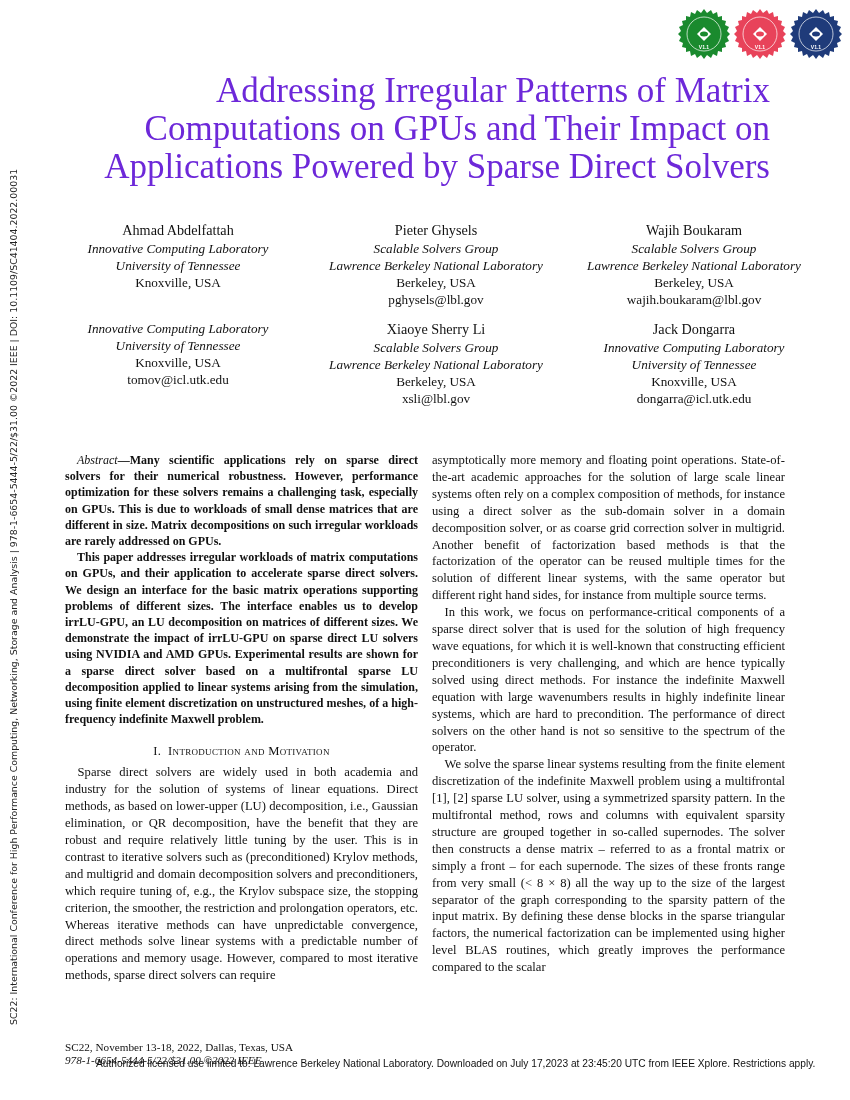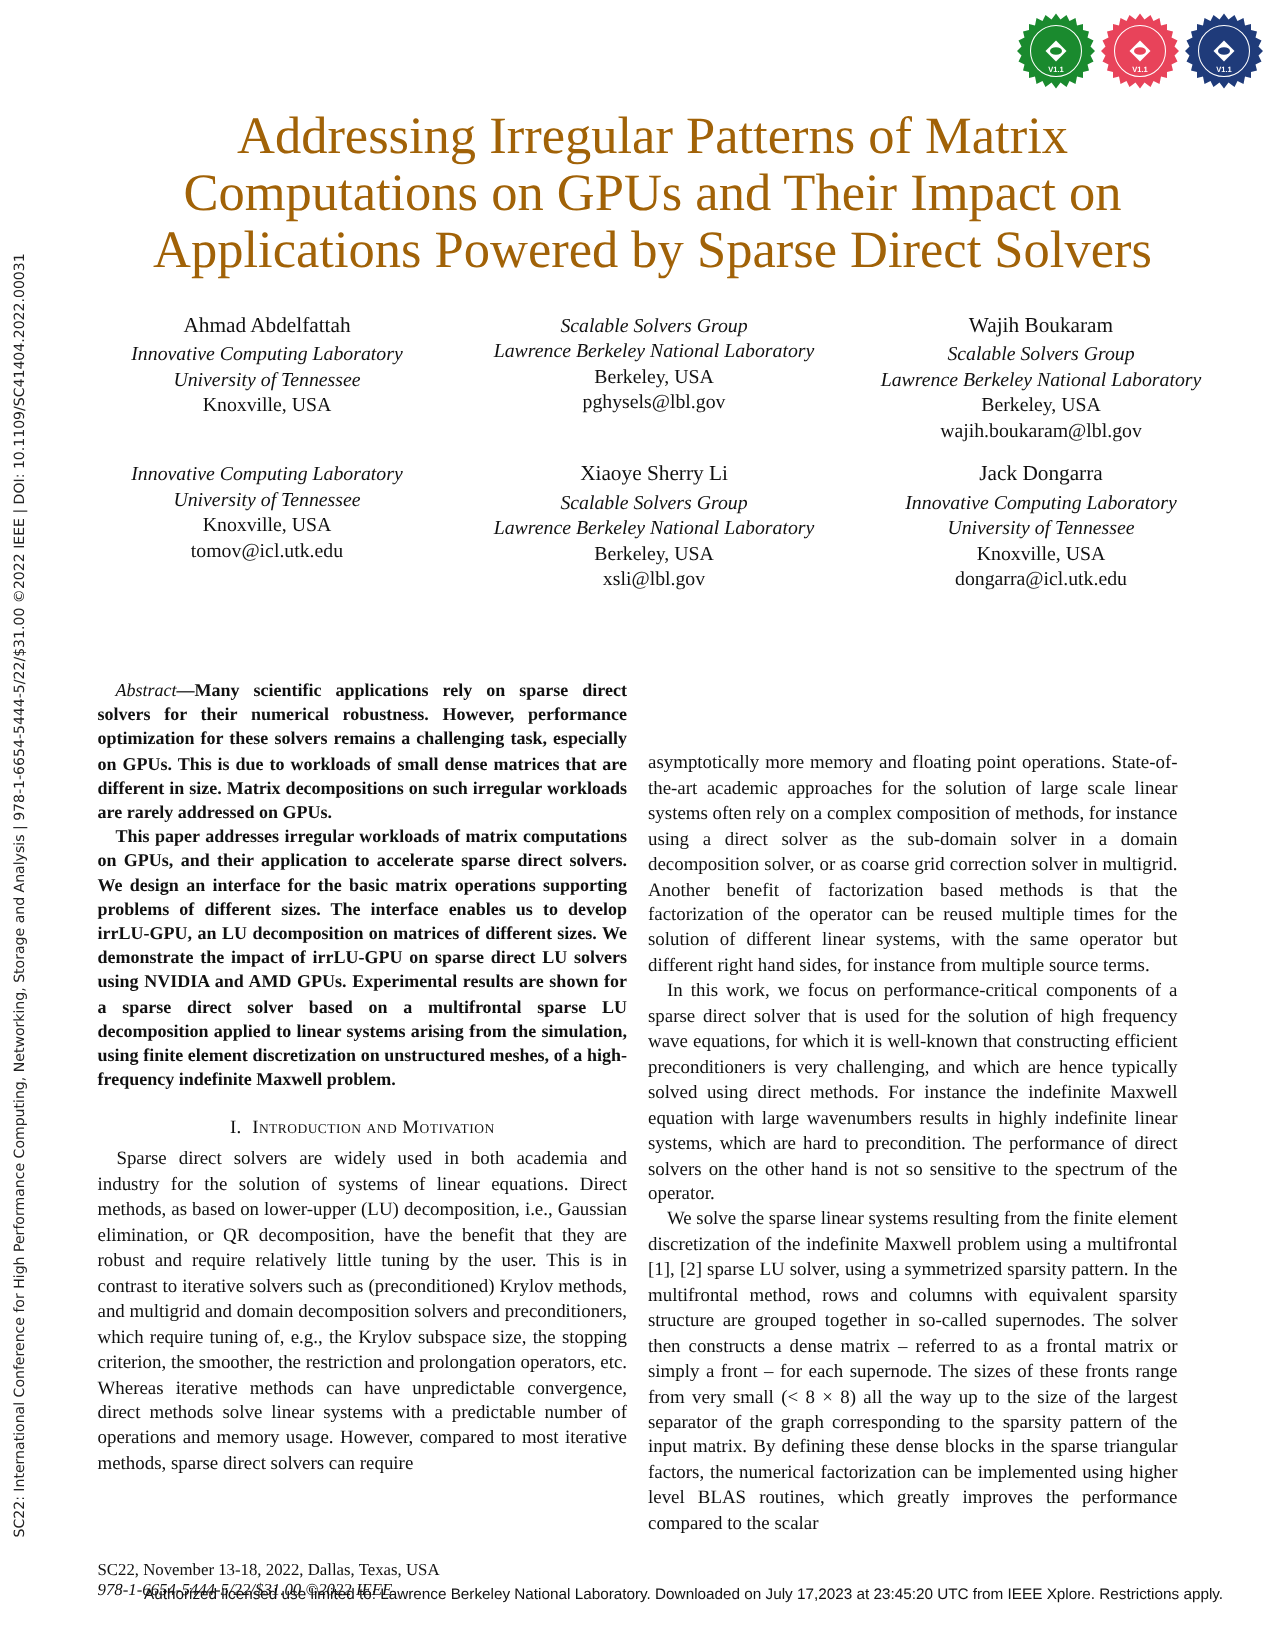--- a/index.html
+++ b/index.html
@@ -11,44 +11,44 @@
   .badge {
     width: 52px; height: 52px; position: relative;
     display: flex; align-items: center; justify-content: center;
   }
   .badge svg { position: absolute; left: 0; top: 0; }
   .badge .ver {
     position: absolute; bottom: 10px; left: 0; right: 0; text-align: center;
     font-family: "Liberation Sans", sans-serif; font-size: 5px; color: #fff; font-weight: bold;
   }
   .title {
-    position: absolute; top: 72px; left: 100px; width: 670px; text-align: center;
-    font-size: 35px; line-height: 38px; color: #a16207;
+    position: absolute; top: 72px; left: 100px; width: 670px; text-align: right;
+    font-size: 35px; line-height: 38px; color: #6d28d9;
   }
   .sidebar {
     position: absolute; left: 6px; top: 1025px; width: 830px; height: 16px;
     transform-origin: 0 0; transform: rotate(-90deg);
     font-family: "DejaVu Sans", sans-serif; font-size: 9.4px; color: #222;
     white-space: nowrap; line-height: 16px;
   }
   .authors {
-    position: absolute; top: 208px; left: 40px; width: 790px;
+    position: absolute; top: 221px; left: 40px; width: 790px;
     display: grid; grid-template-columns: 276px 240px 276px; row-gap: 12px;
   }
   .author { text-align: center; font-size: 13.2px; line-height: 17px; }
   .author .name { font-size: 14.2px; line-height: 19px; }
   .author .aff { font-style: italic; }
   .col {
     position: absolute; top: 452px; width: 353px;
     font-size: 12.6px; line-height: 16.9px; text-align: justify;
   }
   .col.left { left: 65px; }
   .col.right { left: 432px; }
   .col p { margin: 0; text-indent: 1em; }
-  .col p.noindent { text-indent: 0; margin-top: 48px; }
+  .col p.noindent { text-indent: 0; }
   .abstract { font-weight: bold; font-size: 12px; line-height: 16.2px; }
   .abstract em { font-weight: normal; margin-top: 36px; }
   .abstract .b-it { font-weight: bold; }
   .section-head {
     text-align: center; font-size: 12.6px; margin: 16px 0 4px 0; letter-spacing: 0.3px;
   }
   .sc { font-variant: small-caps; }
   .footer-venue {
     position: absolute; left: 65px; top: 1040px; font-size: 11.2px; line-height: 14px;
   }
@@ -98,20 +98,21 @@
 <h1 class="title" style="margin:0;font-weight:normal;">Addressing Irregular Patterns of Matrix Computations on GPUs and Their Impact on Applications Powered by Sparse Direct Solvers</h1>
 
 <div class="authors">
   <div class="author">
     <div class="name">Ahmad Abdelfattah</div>
     <div class="aff">Innovative Computing Laboratory</div>
     <div class="aff">University of Tennessee</div>
     <div>Knoxville, USA</div>
   </div>
   <div class="author">
+    <div class="name">Pieter Ghysels</div>
     <div class="aff">Scalable Solvers Group</div>
     <div class="aff">Lawrence Berkeley National Laboratory</div>
     <div>Berkeley, USA</div>
     <div>pghysels@lbl.gov</div>
   </div>
   <div class="author">
     <div class="name">Wajih Boukaram</div>
     <div class="aff">Scalable Solvers Group</div>
     <div class="aff">Lawrence Berkeley National Laboratory</div>
     <div>Berkeley, USA</div>

